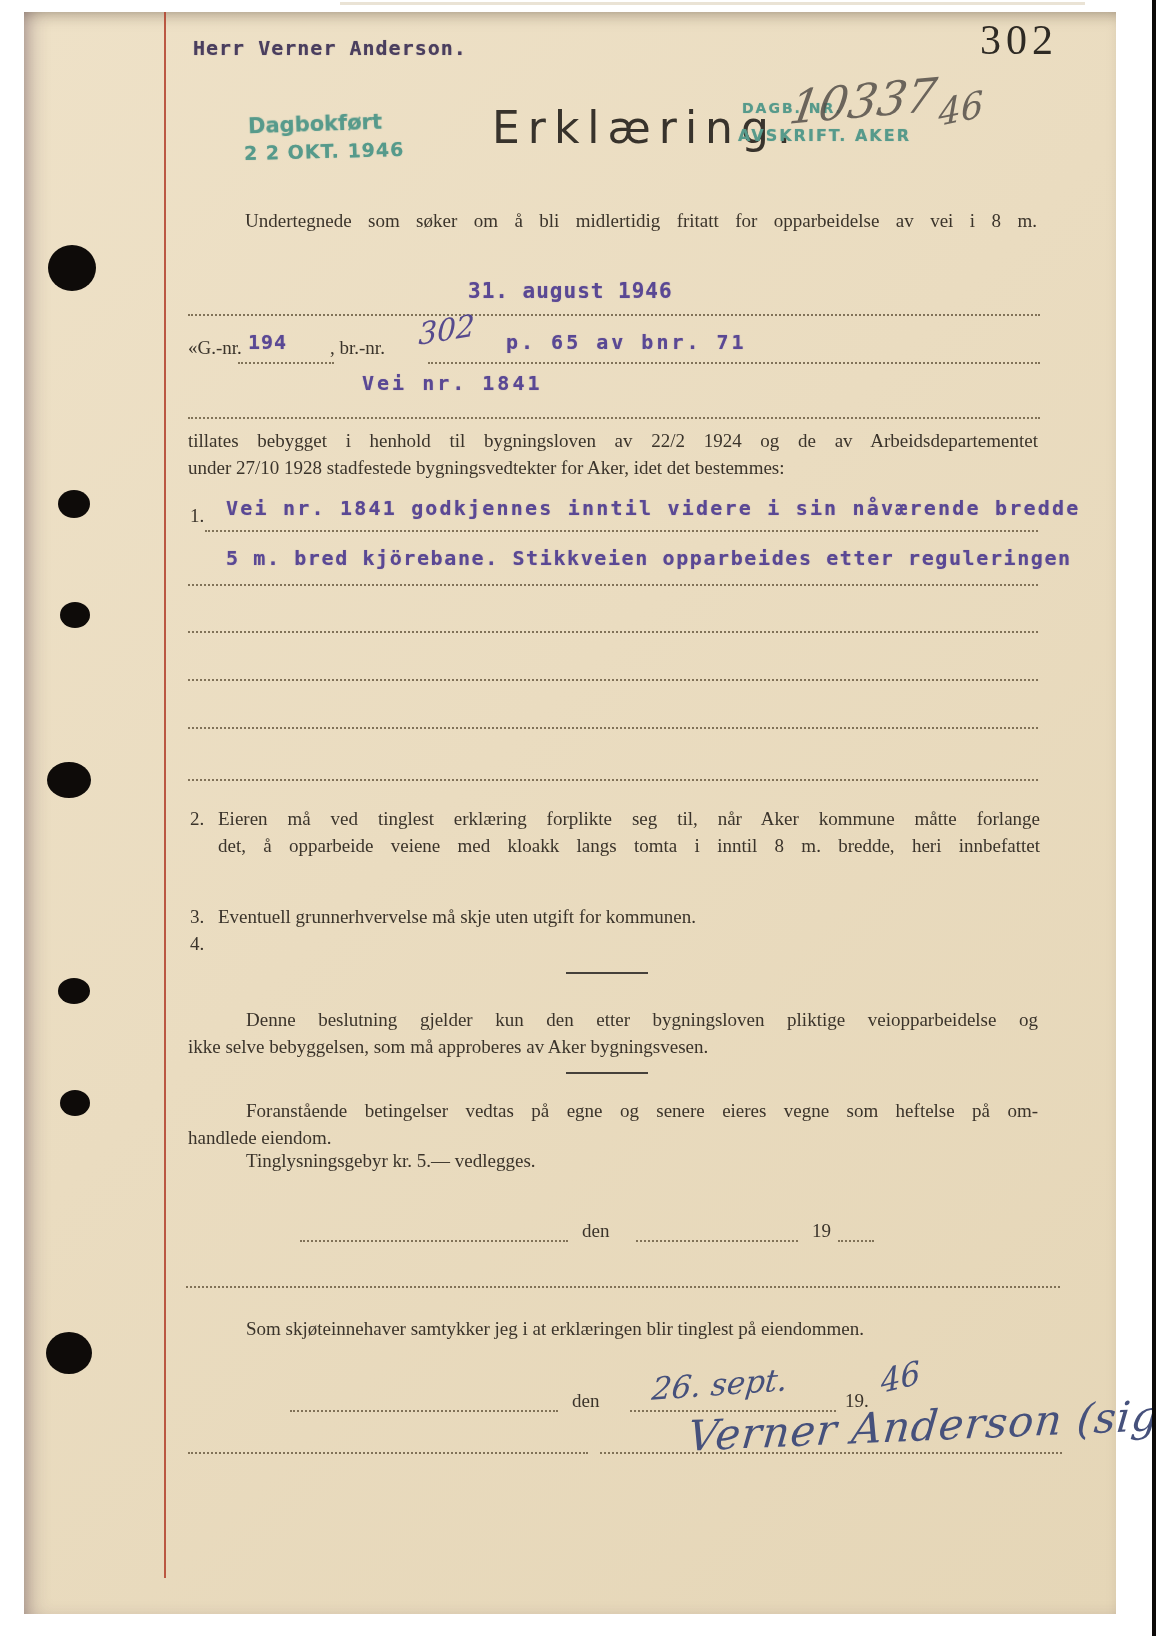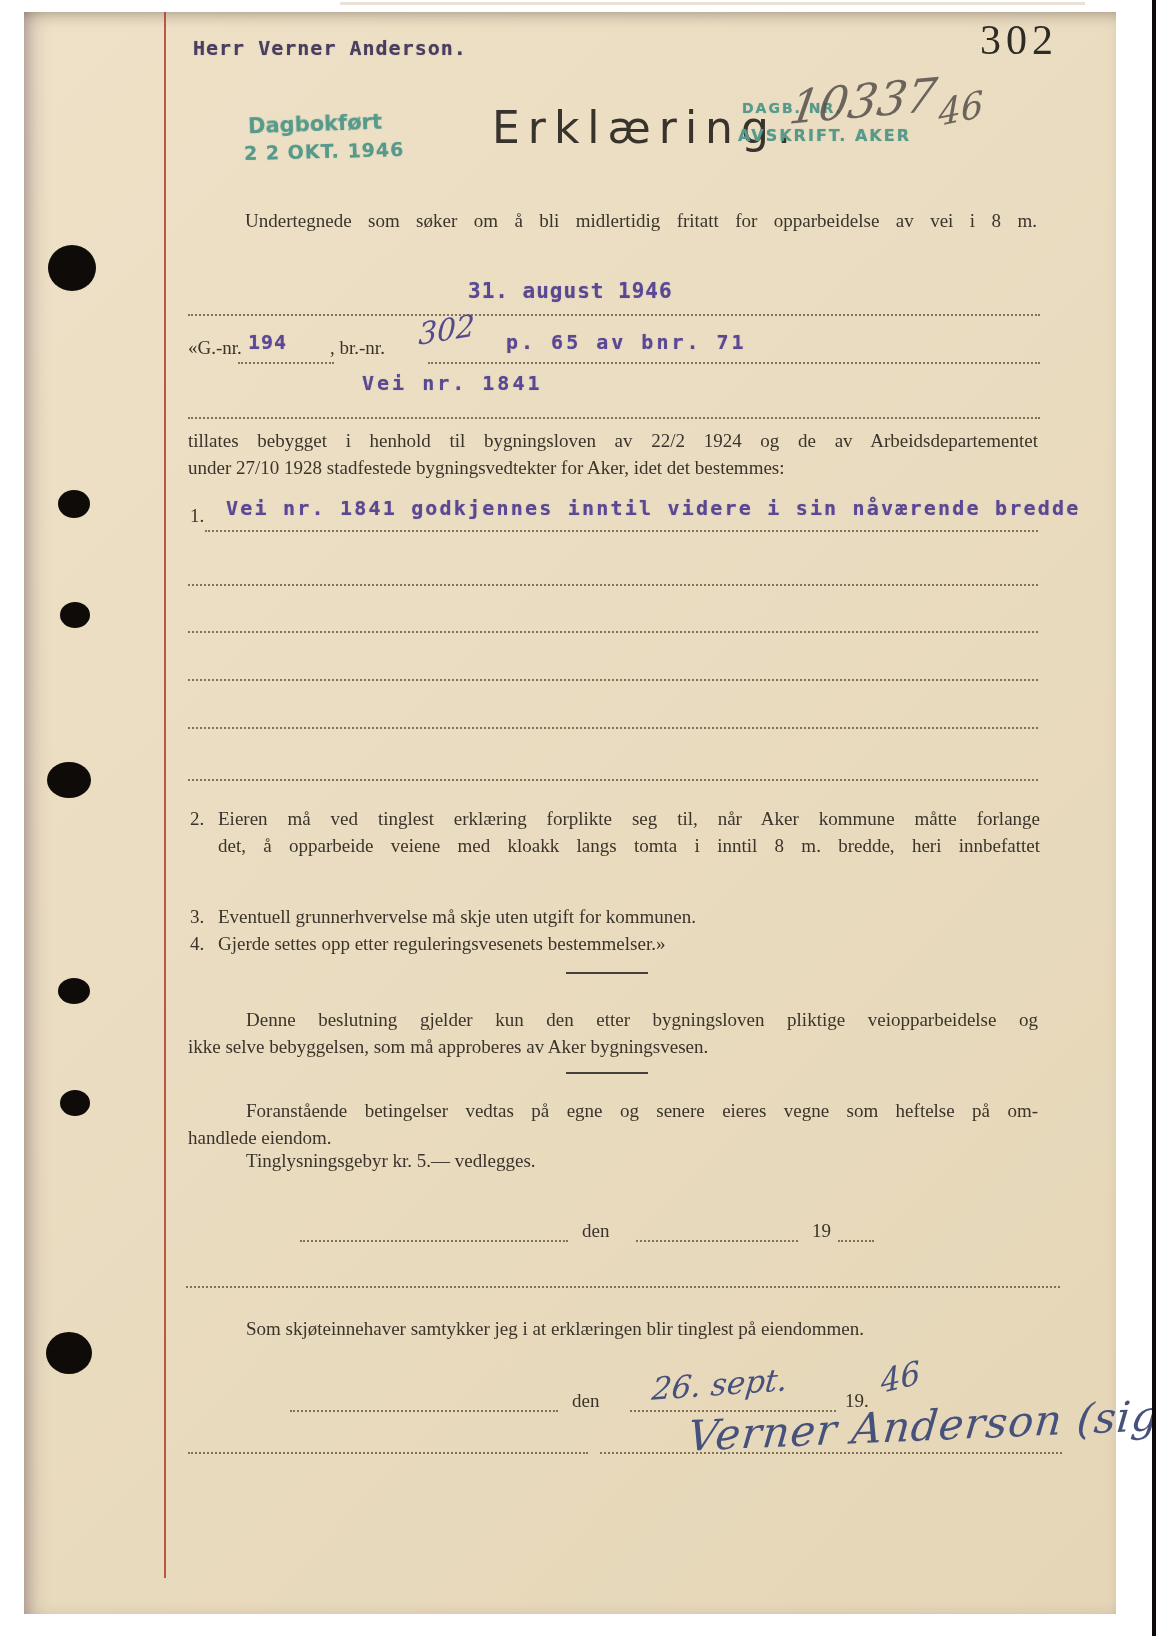--- a/index.html
+++ b/index.html
@@ -72,35 +72,35 @@
   <div class="typed" style="left:362px;top:371px;letter-spacing:3px;">Vei nr. 1841</div>
 
   <div class="dots" style="left:188px;top:417px;width:852px;"></div>
 
   <div class="printed just" style="left:188px;top:430px;width:850px;">tillates bebygget i henhold til bygningsloven av 22/2 1924 og de av Arbeidsdepartementet</div>
   <div class="printed" style="left:188px;top:457px;">under 27/10 1928 stadfestede bygningsvedtekter for Aker, idet det bestemmes:</div>
 
   <div class="printed" style="left:190px;top:505px;">1.</div>
   <div class="typed" style="left:226px;top:496px;letter-spacing:2.2px;">Vei nr. 1841 godkjennes inntil videre i sin nåværende bredde</div>
   <div class="dots" style="left:205px;top:530px;width:833px;"></div>
+  <div class="typed" style="left:226px;top:546px;letter-spacing:1.6px;">5 m. bred kjörebane. Stikkveien opparbeides etter reguleringen</div>
   <div class="dots" style="left:188px;top:584px;width:850px;"></div>
 
   <div class="dots" style="left:188px;top:631px;width:850px;"></div>
   <div class="dots" style="left:188px;top:679px;width:850px;"></div>
   <div class="dots" style="left:188px;top:727px;width:850px;"></div>
   <div class="dots" style="left:188px;top:779px;width:850px;"></div>
 
   <div class="printed" style="left:190px;top:808px;">2.</div>
   <div class="printed just" style="left:218px;top:808px;width:822px;">Eieren må ved tinglest erklæring forplikte seg til, når Aker kommune måtte forlange</div>
   <div class="printed just" style="left:218px;top:835px;width:822px;">det, å opparbeide veiene med kloakk langs tomta i inntil 8 m. bredde, heri innbefattet</div>
 
   <div class="printed" style="left:190px;top:906px;">3.</div>
   <div class="printed" style="left:218px;top:906px;">Eventuell grunnerhvervelse må skje uten utgift for kommunen.</div>
   <div class="printed" style="left:190px;top:933px;">4.</div>
-  <div class="printed" style="left:218px;top:933px;">Gjerde settes opp etter reguleringsvesenets bestemmelser.»</div>
 
   <div class="divider" style="left:566px;top:972px;width:82px;"></div>
 
   <div class="printed just" style="left:246px;top:1009px;width:792px;">Denne beslutning gjelder kun den etter bygningsloven pliktige veiopparbeidelse og</div>
   <div class="printed" style="left:188px;top:1036px;">ikke selve bebyggelsen, som må approberes av Aker bygningsvesen.</div>
 
   <div class="divider" style="left:566px;top:1072px;width:82px;"></div>
 
   <div class="printed just" style="left:246px;top:1100px;width:792px;">Foranstående betingelser vedtas på egne og senere eieres vegne som heftelse på om-</div>
   <div class="printed" style="left:188px;top:1127px;">handlede eiendom.</div>

